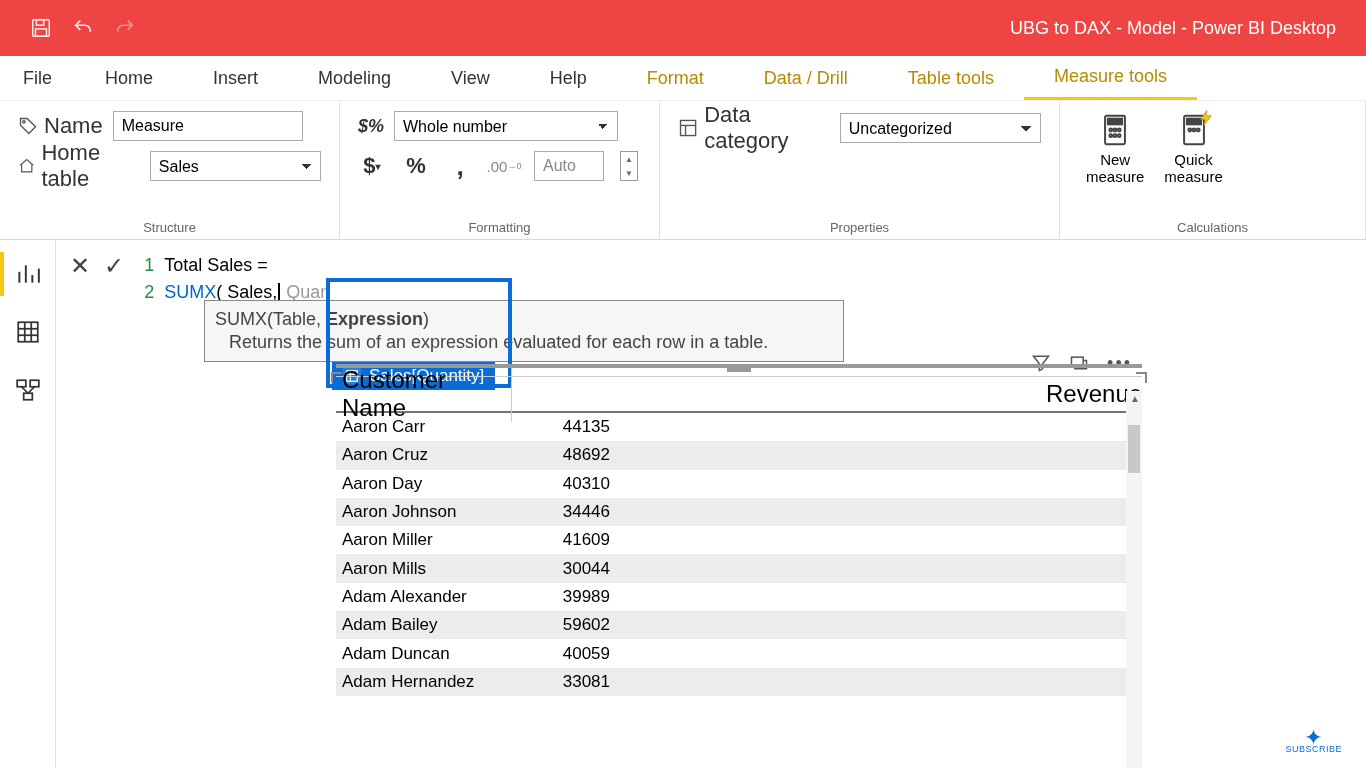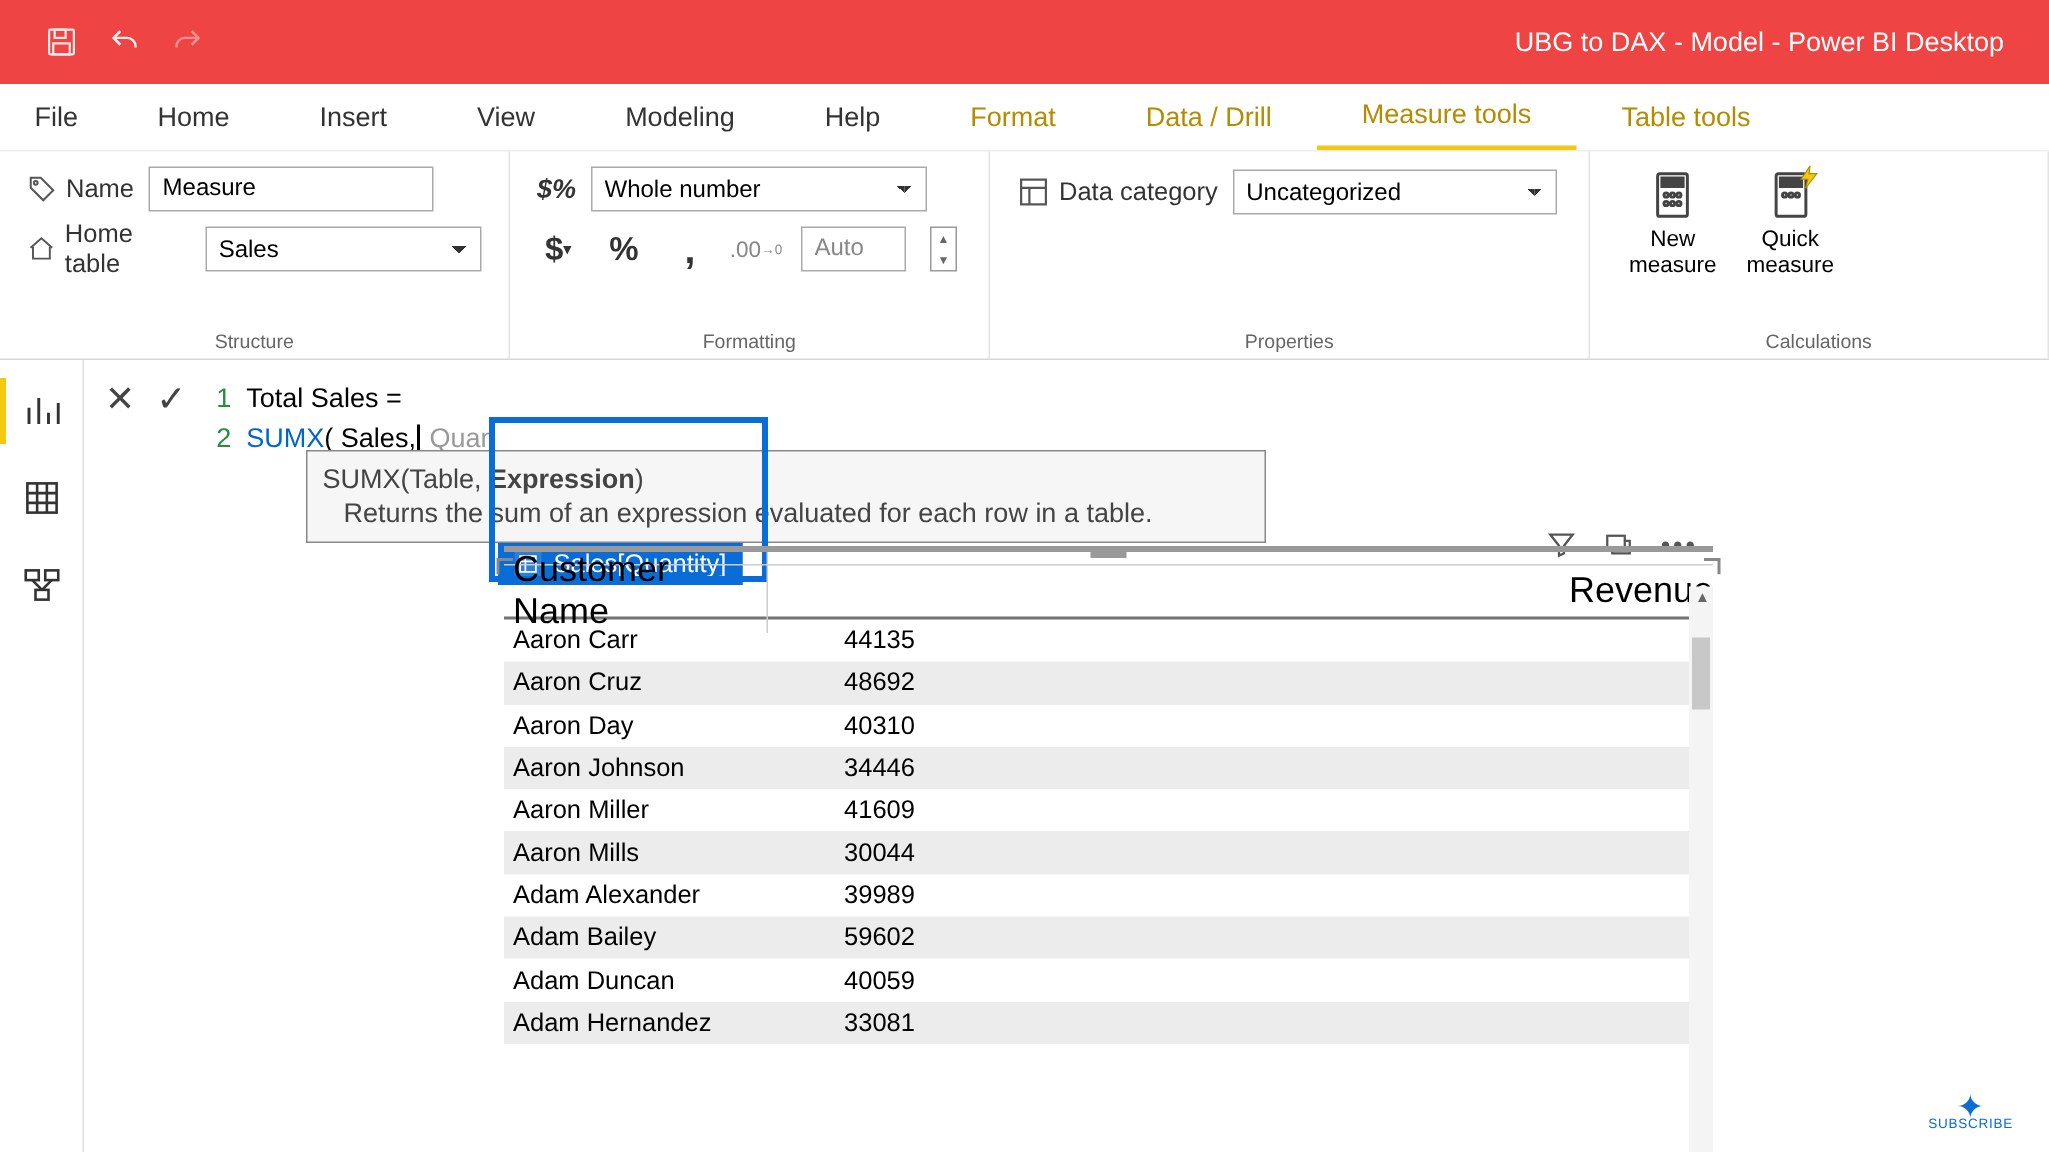--- a/index.html
+++ b/index.html
@@ -16,21 +16,21 @@
   .ribbon-tab { padding: 0 30px; height:100%; display:flex; align-items:center; font-size: 18px; color: #333; cursor: pointer; }
   .ribbon-tab.file { background:#fff; width:75px; justify-content:center; padding:0; }
   .ribbon-tab.contextual { color: #B58B00; }
   .ribbon-tab.active { color: #B58B00; border-bottom: 3px solid #F2C811; font-weight:400; }
 
   
   .ribbon { height: 140px; background: #fff; border-top:1px solid #eee; border-bottom: 1px solid #d8d8d8; display: flex; position:relative; }
   .ribbon-group { border-right: 1px solid #e3e3e3; display: flex; flex-direction: column; padding: 8px 18px 2px 18px; }
   .ribbon-group-label { text-align: center; font-size: 13px; color: #666; margin-top: auto; padding-bottom:2px; }
   .ribbon-row { display: flex; align-items: center; gap: 10px; margin-bottom: 6px; height:34px;}
-  .ribbon-label { font-size: 17px; color: #333; display:flex; align-items:center; gap:6px; }
+  .ribbon-label { font-size: 22px; color: #333; display:flex; align-items:center; gap:6px; }
   .ribbon-input { border: 1px solid #aaa; height: 30px; font-size: 16px; padding: 2px 8px; background:#fff; }
   .ribbon-input.select { appearance:none; background-image: linear-gradient(45deg, transparent 50%, #333 50%), linear-gradient(135deg, #333 50%, transparent 50%); background-position: calc(100% - 14px) 12px, calc(100% - 9px) 12px; background-size: 5px 5px; background-repeat:no-repeat; padding-right:24px;}
   .ribbon-iconbtn { width:28px; height:28px; display:flex; align-items:center; justify-content:center; font-size:18px; color:#333; cursor:pointer;}
   .ribbon-bigbtn { display:flex; flex-direction:column; align-items:center; justify-content:center; gap:4px; padding:0 8px; cursor:pointer;}
   .ribbon-bigbtn .icon-shape { width:34px; height:34px; }
   .ribbon-bigbtn .lbl { font-size:15px; text-align:center; line-height:1.15;}
 
   
   .leftrail { position:absolute; left:0; top:240px; width:56px; height:528px; border-right:1px solid #e0e0e0; display:flex; flex-direction:column; align-items:center; padding-top:20px; gap:30px; background:#fff;}
   .leftrail .rail-item { width:28px; height:28px; display:flex; align-items:center; justify-content:center; cursor:pointer; color:#555;}
@@ -103,27 +103,27 @@
         </svg>
     </span>
   </div>
   <div class="titlebar-title">UBG to DAX - Model - Power BI Desktop</div>
 </div>
 
 <div class="ribbon-tabs">
   <div class="ribbon-tab file">File</div>
   <div class="ribbon-tab">Home</div>
   <div class="ribbon-tab">Insert</div>
+  <div class="ribbon-tab">Modeling</div>
   <div class="ribbon-tab">View</div>
-  <div class="ribbon-tab">Modeling</div>
   <div class="ribbon-tab">Help</div>
   <div class="ribbon-tab contextual">Format</div>
   <div class="ribbon-tab contextual">Data / Drill</div>
+  <div class="ribbon-tab contextual">Table tools</div>
   <div class="ribbon-tab contextual active">Measure tools</div>
-  <div class="ribbon-tab contextual">Table tools</div>
 </div>
 
 <div class="ribbon">
 
   <div class="ribbon-group" style="width:340px">
     <div class="ribbon-row">
       <span class="ribbon-label">
         <svg width="20" height="20" viewBox="0 0 24 24" fill="none" stroke="#555" stroke-width="1.6">
             <path d="M3 11V3h8l10 10-8 8z"></path>
             <circle cx="7" cy="7" r="1.5"></circle>

